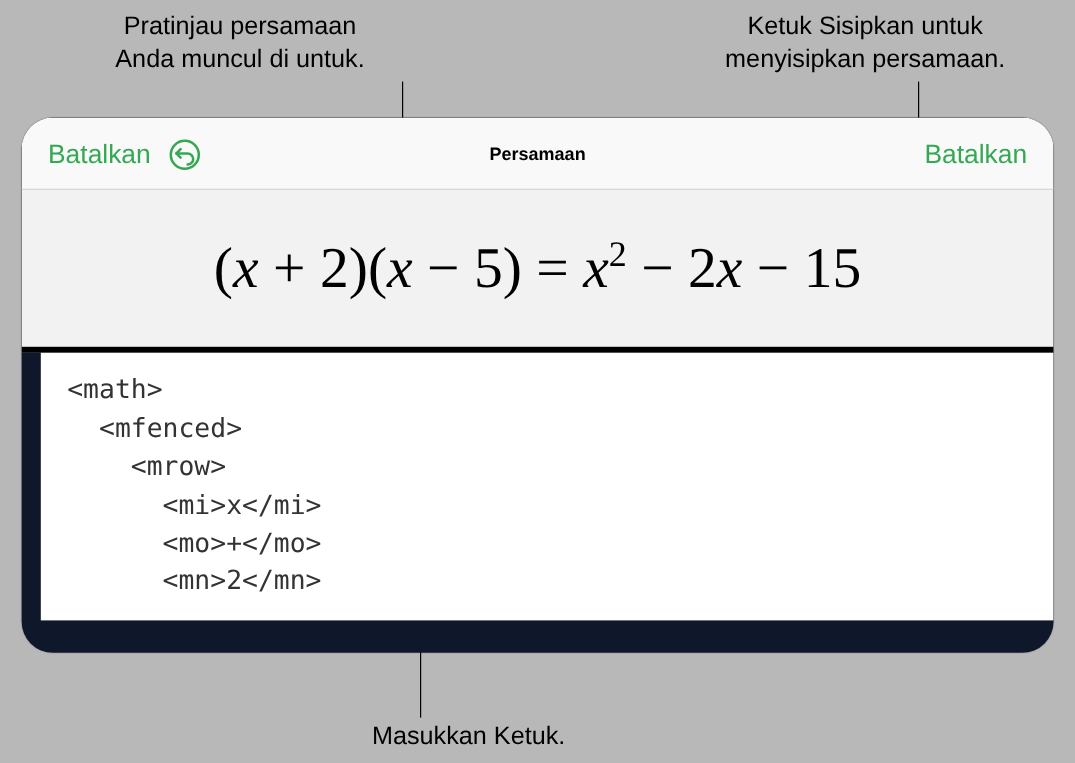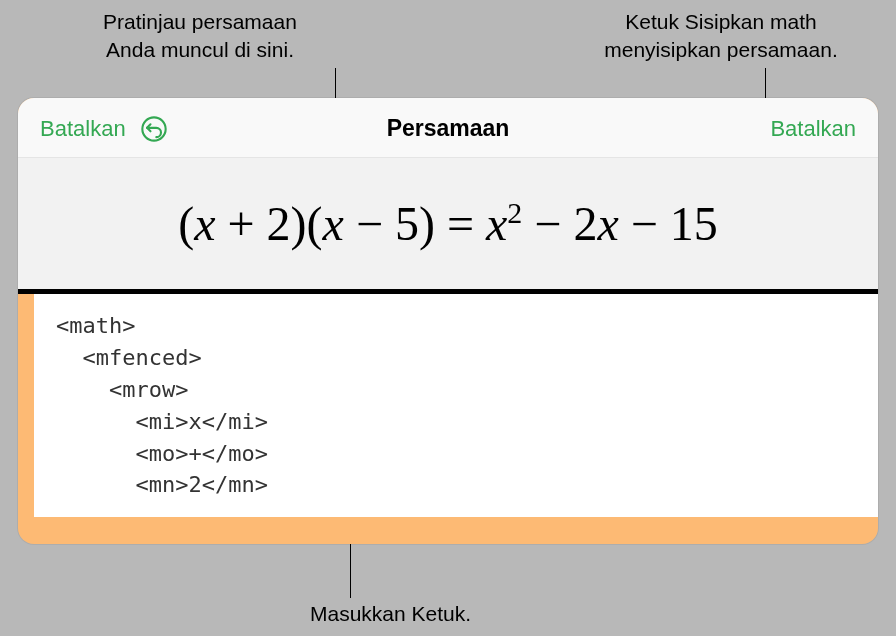--- a/index.html
+++ b/index.html
@@ -59,22 +59,22 @@
       top: 540px;
       left: 350px;
       height: 58px;
     }
     .dialog-wrapper {
       position: absolute;
       top: 98px;
       left: 18px;
       right: 18px;
       bottom: 92px;
-      border-radius: 16px;
-      background: #fdba74;
+      border-radius: 26px;
+      background: #0f172a;
       overflow: hidden;
       box-shadow: 0 0 0 1px rgba(0,0,0,0.06);
     }
     .dialog-header {
       display: flex;
       align-items: center;
       justify-content: space-between;
       padding: 14px 22px 12px 22px;
       height: 60px;
       border-bottom: 1px solid #e5e5e5;
@@ -98,21 +98,21 @@
       align-items: center;
       justify-content: center;
       color: #34a853;
       cursor: pointer;
     }
     .undo-icon svg {
       width: 28px;
       height: 28px;
     }
     .dialog-title {
-      font-size: 23px;
+      font-size: 15px;
       font-weight: 600;
       color: #000;
       position: absolute;
       left: 50%;
       transform: translateX(-50%);
     }
     .btn-insert {
       color: #34a853;
       font-size: 22px;
       font-weight: 400;
@@ -149,25 +149,25 @@
       white-space: pre;
       background: #fff;
       margin-left: 16px;
     }
   </style>
 </head>
 <body>
 
 <div class="callout callout-top-left">
   <span>Pratinjau persamaan</span><br>
-  <span>Anda muncul di sini.</span>
+  <span>Anda muncul di untuk.</span>
 </div>
 
 <div class="callout callout-top-right">
-  <span>Ketuk Sisipkan math</span><br>
+  <span>Ketuk Sisipkan untuk</span><br>
   <span>menyisipkan persamaan.</span>
 </div>
 
 <div class="leader leader-left"></div>
 <div class="leader leader-right"></div>
 <div class="leader leader-bottom"></div>
 
 <div class="dialog-wrapper">
 
   <div class="dialog-header">

